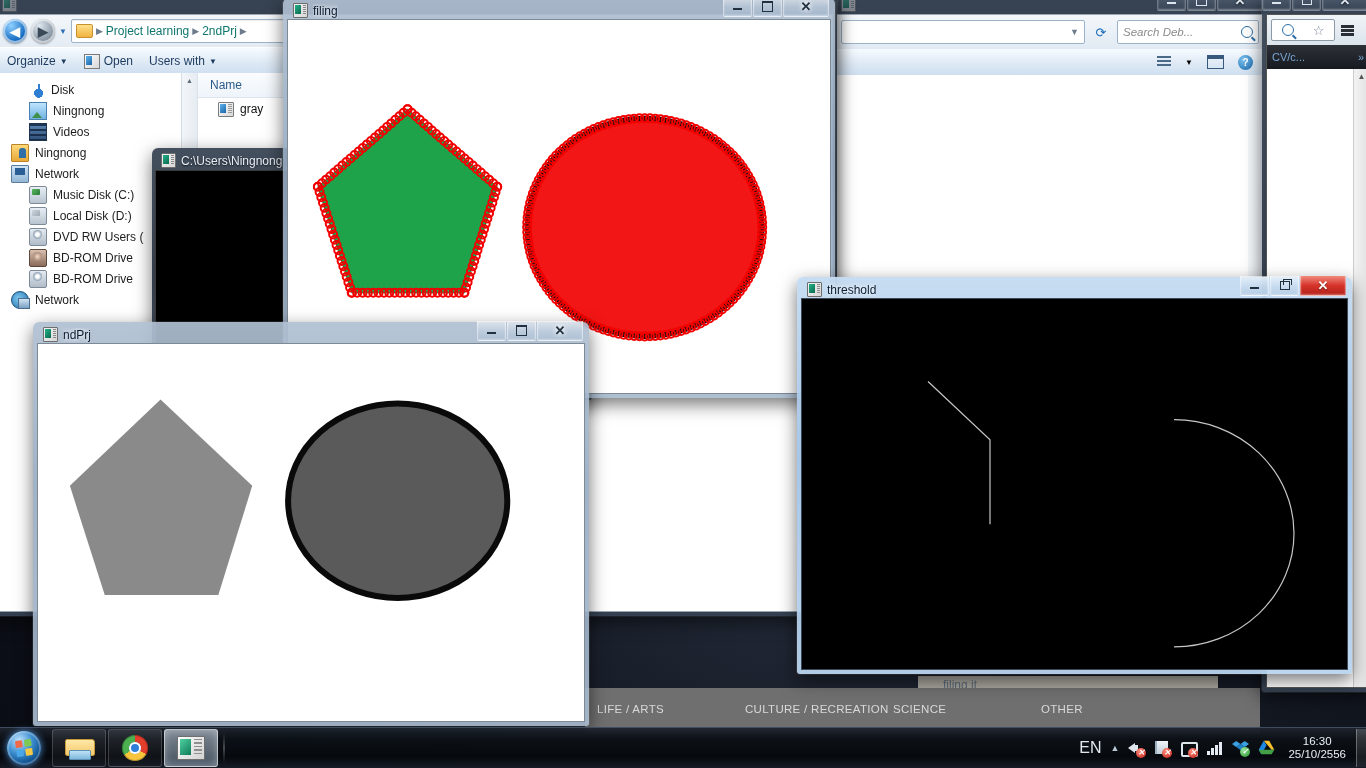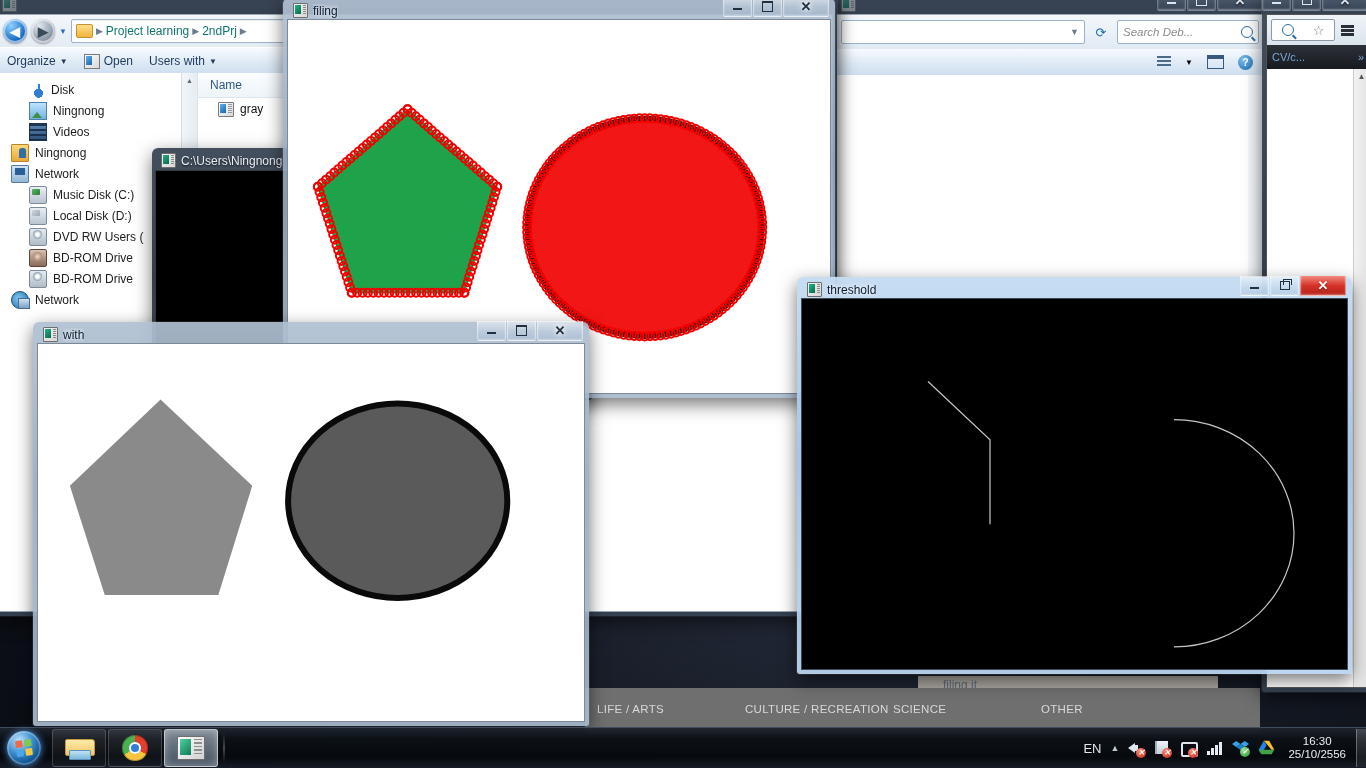--- a/index.html
+++ b/index.html
@@ -283,21 +283,21 @@
     background: conic-gradient(#e33e2b 0 33%, #f7c43c 0 66%, #4caf50 0 100%);
     box-shadow: inset 0 0 0 1px rgba(0,0,0,.25);}
   .ico-chrome::after{content:"";position:absolute;left:7px;top:7px;width:12px;height:12px;border-radius:50%;
     background:#2f7ed8; box-shadow: inset 0 0 0 2px #fff;}
   .ico-cvapp{ width:26px;height:22px;background:linear-gradient(135deg,#fdfdfd,#d2d2d2);border:1px solid #6f6f6f;position:relative;border-radius:1px;}
   .ico-cvapp::before{content:"";position:absolute;left:2px;top:2px;width:11px;height:16px;background:linear-gradient(135deg,#4fd0a0,#0f7a58);}
   .ico-cvapp::after{content:"";position:absolute;right:2px;top:2px;width:8px;height:16px;background:repeating-linear-gradient(180deg,#8f8f8f 0 1.5px,transparent 1.5px 3.5px);}
   .tb-divider{ width:2px;height:30px;margin-left:3px;background:linear-gradient(180deg,transparent,rgba(255,255,255,.25),transparent);}
 
   #tray{ margin-left:auto; display:flex; align-items:center; gap:9px; padding-right:6px; height:38px;}
-  .tray-txt{ color:#dfe6ee; font-size:13px; }
+  .tray-txt{ color:#dfe6ee; font-size:16px; }
   .tray-up{ color:#b9c6d4; font-size:9px; }
   .tray-ico{ width:17px;height:17px; position:relative; }
   .spk{ position:absolute;left:0;top:3px;width:0;height:0;border-top:5px solid transparent;border-bottom:5px solid transparent;border-right:7px solid #dfe6ee;}
   .spk-b{ position:absolute;left:6px;top:5px;width:4px;height:6px;background:#dfe6ee;}
   .badge-x{ position:absolute;right:-1px;bottom:-1px;width:10px;height:10px;border-radius:50%;
     background:radial-gradient(circle at 35% 30%,#ff8a7a,#c21f15);color:#fff;font-size:8px;line-height:10px;text-align:center;font-weight:bold;}
   .flagico{ position:absolute;left:1px;top:1px;width:11px;height:13px;background:linear-gradient(180deg,#eef3f8,#c3cfdb);border-left:2px solid #9fb0c0;}
   .netico{ position:absolute;left:1px;top:2px;width:13px;height:11px;border:2px solid #dfe6ee;border-radius:2px;}
   .bars{ position:absolute;bottom:2px;left:1px;display:flex;align-items:flex-end;gap:1.5px;}
   .bars i{ display:block;width:2.5px;background:#e4ebf2;}
@@ -792,21 +792,21 @@
           </g>
       </svg>
     </div>
   </div>
 </div>
 
 <div class="win" id="graywin">
   <div class="win-frame aero-inactive">
     <div class="titlebar">
       <span class="cv-icon"></span>
-      <span class="tb-title">with</span>
+      <span class="tb-title">ndPrj</span>
       <div class="winbtns">
         <div class="winbtn">
             <i class="gl-min"></i>
           </div>
         <div class="winbtn">
             <i class="gl-max"></i>
           </div>
         <div class="winbtn close">
             <span class="gl-x">✕</span>
           </div>

